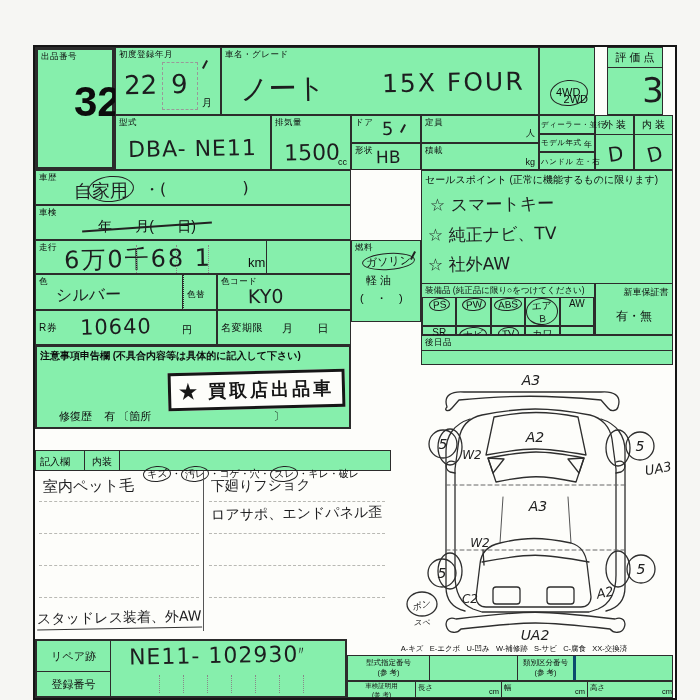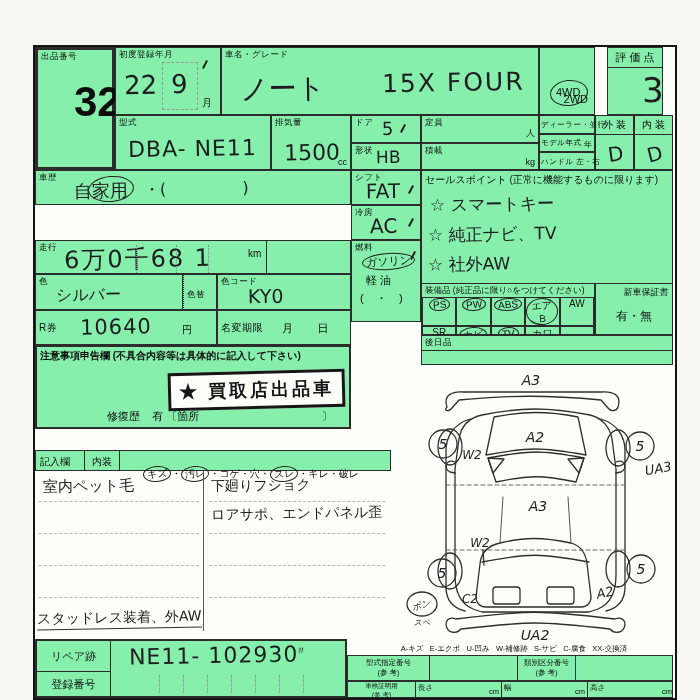--- a/index.html
+++ b/index.html
@@ -110,37 +110,32 @@
     <span class="lb" style="font-size:7.5px;top:4px;left:1px;">ハンドル 左・右</span>
   </div>
 
   <div class="c" style="left:0;top:123px;width:316px;height:35px;">
     <span class="lb">車歴</span>
     <span class="hw" style="left:38px;top:8px;font-size:18px;">自家用</span>
     <span class="hw" style="left:108px;top:8px;font-size:16px;">・(               )</span>
     <div class="ellipse" style="left:52px;top:5px;width:46px;height:26px;transform:rotate(-5deg);"></div>
   </div>
 
-  <div class="c" style="left:316px;top:123px;width:70px;height:35px;">
-    <span class="lb">シフト</span>
-    <span class="hw" style="left:14px;top:8px;font-size:20px;">FAT</span>
-    <div class="tick" style="left:58px;top:14px;"></div>
-  </div>
-
-
-  <div class="c" style="left:316px;top:158px;width:70px;height:35px;">
-    <span class="lb">冷房</span>
-    <span class="hw" style="left:18px;top:8px;font-size:20px;">AC</span>
-    <div class="tick" style="left:58px;top:12px;"></div>
-  </div>
+
+  <div class="c" style="left:0;top:158px;width:316px;height:35px;">
+    <span class="lb">車検</span>
+    <span class="pr" style="left:62px;top:12px;font-size:14px;">年      月(      日)</span>
+    <div style="position:absolute;left:46px;top:20px;width:130px;border-top:2px solid #222;transform:rotate(-4deg);"></div>
+  </div>
+
 
   <div class="c" style="left:0;top:193px;width:316px;height:34px;">
     <span class="lb">走行</span>
     <span class="hw" style="left:28px;top:2px;font-size:24px;letter-spacing:2px;">6万0千68 1</span>
-    <span class="lbr" style="left:212px;bottom:14px;font-size:10px;">km</span>
+    <span class="lbr" style="left:212px;bottom:3px;font-size:13px;">km</span>
     <div class="dotv" style="left:100px;top:4px;height:28px;"></div>
     <div class="dotv" style="left:140px;top:4px;height:28px;"></div>
     <div class="dotv" style="left:172px;top:4px;height:28px;"></div>
     <div style="position:absolute;left:230px;top:0;height:100%;border-left:1px solid #2c2c2c;"></div>
   </div>
 
   <div class="c" style="left:316px;top:193px;width:70px;height:82px;padding-left:28px;">
     <span class="lb">燃料</span>
     <span class="pr" style="left:10px;top:12px;font-size:11px;"><span class="circled">ガソリン</span></span>
     <span class="pr" style="left:14px;top:32px;font-size:11px;">軽 油</span>
@@ -198,21 +193,21 @@
   </div>
 
   <div class="c" style="left:386px;top:288px;width:252px;height:30px;">
     <span class="lb">後日品</span>
     <div style="position:absolute;left:0;top:14px;width:100%;border-top:1px solid #2c2c2c;"></div>
   </div>
 
   <div class="c" style="left:0;top:298px;width:316px;height:84px;border-width:2px;">
     <span class="pr" style="left:3px;top:2px;font-size:10px;font-weight:bold;">注意事項申告欄 (不具合内容等は具体的に記入して下さい)</span>
     <div class="stamp" style="right:4px;top:24px;">★ 買取店出品車</div>
-    <span class="pr" style="left:22px;bottom:3px;font-size:11px;margin-left:48px;">修復歴    有 〔箇所                                        〕</span>
+    <span class="pr" style="left:22px;bottom:3px;font-size:11px;">修復歴    有 〔箇所                                        〕</span>
   </div>
 
   <div class="c" style="left:0;top:403px;width:356px;height:21px;">
     <span class="pr" style="left:4px;top:4px;font-size:10px;">記入欄</span>
     <div style="position:absolute;left:48px;top:0;width:36px;height:100%;border-left:1px solid #2c2c2c;border-right:1px solid #2c2c2c;text-align:center;font-size:10px;padding-top:4px;"><span>内装</span></div>
     <span class="pr" style="left:90px;top:4px;font-size:10px;">
       <span class="circled">キズ</span><span>・</span><span class="circled">汚レ</span><span>・</span><span>コゲ</span><span>・</span><span>穴</span><span>・</span><span class="circled">スレ</span><span>・</span><span>キレ</span><span>・</span><span>破レ</span>
     </span>
   </div>
 
@@ -244,21 +239,21 @@
     <div class="dotv" style="left:218px;top:34px;height:18px;"></div>
     <div class="dotv" style="left:242px;top:34px;height:18px;"></div>
     <div class="dotv" style="left:266px;top:34px;height:18px;"></div>
   </div>
 
   <span class="pr" style="left:320px;top:597px;width:318px;text-align:center;font-size:7.5px;">A-キズ   E-エクボ   U-凹み   W-補修跡   S-サビ   C-腐食   XX-交換済</span>
   <div class="c" style="left:312px;top:608px;width:326px;height:26px;">
     <div style="position:absolute;left:0;top:0;width:82px;height:100%;border-right:1px solid #2c2c2c;font-size:7.5px;text-align:center;white-space:pre-line;padding-top:2px;"><span>型式指定番号
 (参 考)</span></div>
     <div style="position:absolute;left:82px;top:0;width:88px;height:100%;border-right:1px solid #2c2c2c;"></div>
-    <div style="position:absolute;left:170px;top:0;width:58px;height:100%;border-right:1px solid #0c4a6e;font-size:7.5px;text-align:center;white-space:pre-line;padding-top:2px;"><span>類別区分番号
+    <div style="position:absolute;left:170px;top:0;width:58px;height:100%;border-right:3px solid #0c4a6e;font-size:7.5px;text-align:center;white-space:pre-line;padding-top:2px;"><span>類別区分番号
 (参 考)</span></div>
   </div>
   <div class="c" style="left:312px;top:634px;width:326px;height:17px;">
     <div style="position:absolute;left:0;top:0;width:68px;height:100%;border-right:1px solid #2c2c2c;font-size:6.5px;text-align:center;white-space:pre-line;"><span>車検証明用
 (参 考)</span></div>
     <div style="position:absolute;left:68px;top:0;width:86px;height:100%;border-right:1px solid #2c2c2c;">
       <span class="lbr" style="left:2px;top:1px;font-size:7.5px;">長さ</span>
       <span class="lbr" style="right:2px;bottom:1px;font-size:7.5px;">cm</span>
     </div>
     <div style="position:absolute;left:154px;top:0;width:86px;height:100%;border-right:1px solid #2c2c2c;">

